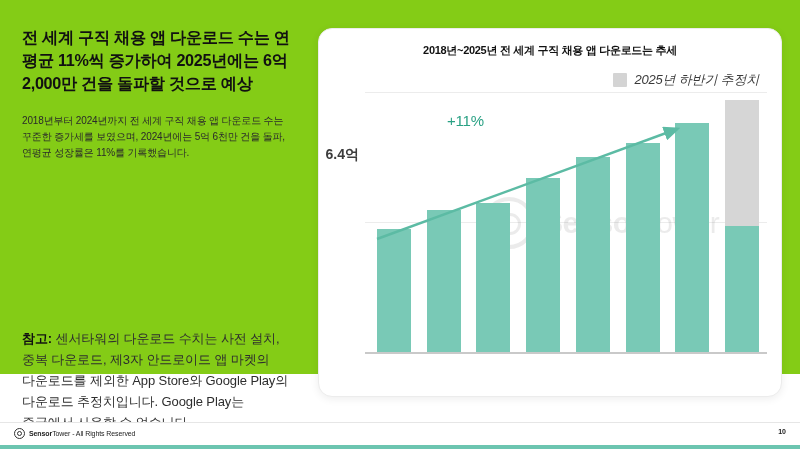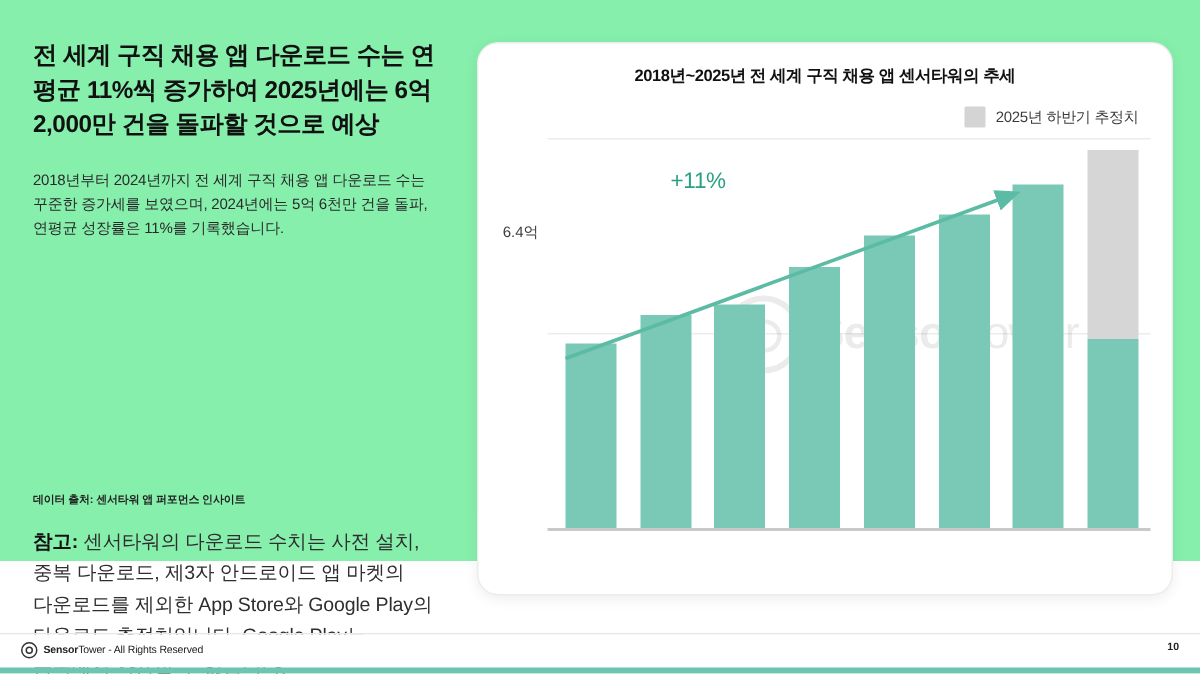--- a/index.html
+++ b/index.html
@@ -13,21 +13,21 @@
     overflow: hidden;
     font-family: "Liberation Sans", "DejaVu Sans", sans-serif;
     color: #1b1b1b;
     position: relative;
   }
   .slide {
     position: absolute;
     left: 0; top: 0;
     width: 800px;
     height: 374px;
-    background: #86efac;
+    background: #84cc16;
   }
 
   
   .left-col {
     position: absolute;
     left: 22px;
     top: 26px;
     width: 270px;
     height: 380px;
   }
@@ -104,23 +104,24 @@
     align-items: center;
     gap: 7px;
   }
   .legend-swatch {
     width: 14px;
     height: 14px;
     background: #d4d4d4;
     border-radius: 1px;
   }
   .legend-label {
-    font-size: 10px;
+    font-size: 13px;
     color: #3a3a3a;
     letter-spacing: -0.2px;
+    font-style: italic;
   }
 
   
   .plot {
     position: absolute;
     left: 46px;
     top: 0;
     width: 408px;
     height: 367px;
   }
@@ -136,24 +137,24 @@
     left: 0;
     width: 402px;
     height: 1.5px;
     background: #c9c9c9;
   }
   .ytick {
     position: absolute;
     right: 100%;
     margin-right: 6px;
     transform: translateY(-50%);
-    font-size: 10px;
+    font-size: 14px;
     color: #3c3c3c;
     white-space: nowrap;
-    font-weight: normal;
+    font-weight: bold;
   }
 
   .bars {
     position: absolute;
     left: 4px;
     top: 0;
     width: 398px;
     height: 367px;
   }
   .bar-slot {
@@ -294,33 +295,29 @@
 </head>
 <body>
 
 <div class="slide">
 
   <div class="left-col">
     <h1 class="headline">전 세계 구직 채용 앱 다운로드 수는 연 평균 11%씩 증가하여 2025년에는 6억 2,000만 건을 돌파할 것으로 예상</h1>
     <p class="para">2018년부터 2024년까지 전 세계 구직 채용 앱 다운로드 수는 꾸준한 증가세를 보였으며, 2024년에는 5억 6천만 건을 돌파, 연평균 성장률은 11%를 기록했습니다.</p>
 
     <div class="notes">
-      <div class="note-source">
-        <span>데이터 출처:</span>
-        <span>센서타워 앱 퍼포먼스 인사이트</span>
-      </div>
       <div class="note-body">
         <b>참고:</b>
         <span>센서타워의 다운로드 수치는 사전 설치, 중복 다운로드, 제3자 안드로이드 앱 마켓의 다운로드를 제외한 App Store와 Google Play의 다운로드 추정치입니다. Google Play는 중국에서 사용할 수 없습니다.</span>
       </div>
     </div>
   </div>
 
   <div class="chart-card">
-    <div class="chart-title">2018년~2025년 전 세계 구직 채용 앱 센서타워의 추세</div>
+    <div class="chart-title">2018년~2025년 전 세계 구직 채용 앱 다운로드는 추세</div>
 
     <div class="legend">
       <span class="legend-swatch"></span>
       <span class="legend-label">2025년 하반기 추정치</span>
     </div>
 
     <div class="plot">
 
       <div id="grid-layer">
           <div class="axis-baseline" style="top: 323px;"></div>

